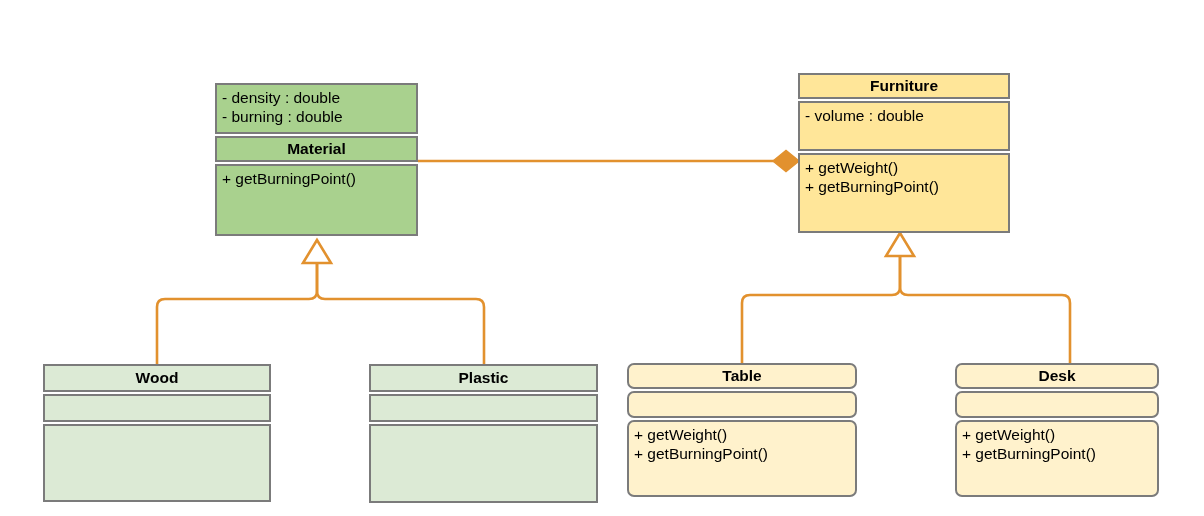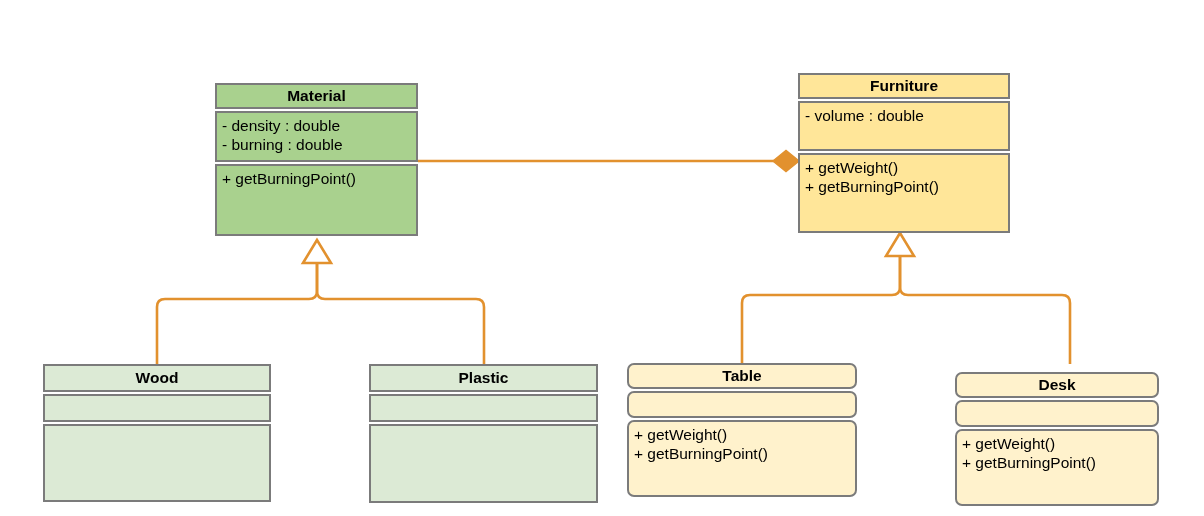--- a/index.html
+++ b/index.html
@@ -82,21 +82,21 @@
   #box-furniture .sec-attrs  { height: 50px; }
   #box-wood      { left:  43px; top: 364px; width: 228px; height: 138px; }
   #box-wood .uml-title       { height: 28px; }
   #box-wood .sec-attrs       { height: 28px; }
   #box-plastic   { left: 369px; top: 364px; width: 229px; height: 139px; border-radius: 30px; }
   #box-plastic .uml-title    { height: 28px; }
   #box-plastic .sec-attrs    { height: 28px; }
   #box-table     { left: 627px; top: 363px; width: 230px; height: 134px; }
   #box-table .uml-title      { height: 26px; }
   #box-table .sec-attrs      { height: 27px; }
-  #box-desk      { left: 955px; top: 372px; width: 204px; height: 134px; }
+  #box-desk      { left: 955px; top: 363px; width: 204px; height: 134px; }
   #box-desk .uml-title       { height: 26px; }
   #box-desk .sec-attrs       { height: 27px; }
 </style>
 </head>
 <body>
 
 <div id="stage">
 
   <svg id="connectors" viewBox="0 0 1204 516" xmlns="http://www.w3.org/2000/svg">
 
@@ -106,25 +106,25 @@
     <path class="edge" d="M317,263 L317,291 Q317,299 309,299 L165,299 Q157,299 157,307 L157,365"></path>
     <path class="edge" d="M317,263 L317,291 Q317,299 325,299 L476,299 Q484,299 484,307 L484,365"></path>
     <polygon class="triangle" points="317,240 303,263 331,263"></polygon>
 
     <path class="edge" d="M900,256 L900,287 Q900,295 892,295 L750,295 Q742,295 742,303 L742,364"></path>
     <path class="edge" d="M900,256 L900,287 Q900,295 908,295 L1062,295 Q1070,295 1070,303 L1070,364"></path>
     <polygon class="triangle" points="900,233 886,256 914,256"></polygon>
   </svg>
 
   <div id="box-material" class="uml-box green">
-    <div class="uml-section uml-title">Material</div>
     <div class="uml-section uml-members sec-attrs">
       <div>- density : double</div>
       <div>- burning : double</div>
     </div>
+    <div class="uml-section uml-title">Material</div>
     <div class="uml-section uml-members flex-fill">
       <div>+ getBurningPoint()</div>
     </div>
   </div>
 
   <div id="box-furniture" class="uml-box gold">
     <div class="uml-section uml-title">Furniture</div>
     <div class="uml-section uml-members sec-attrs">
       <div>- volume : double</div>
     </div>

